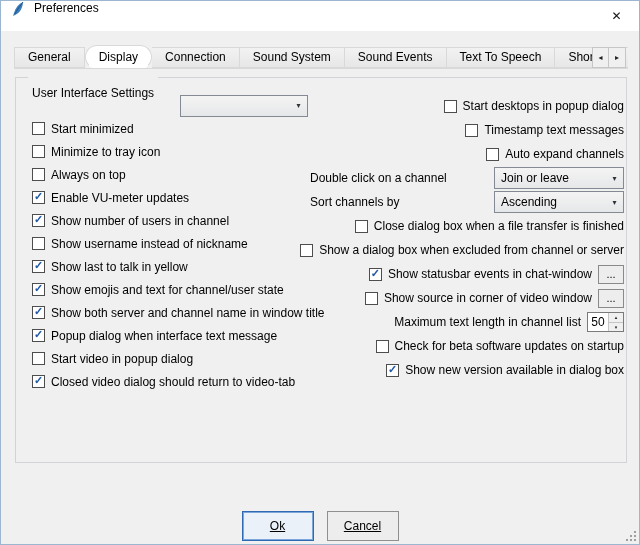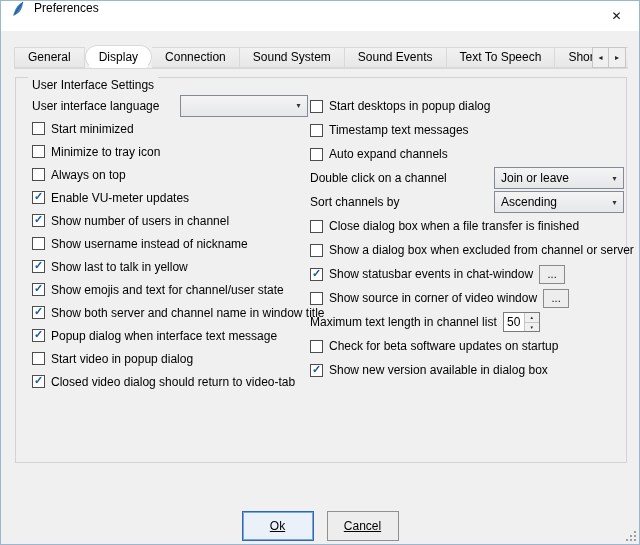--- a/index.html
+++ b/index.html
@@ -26,25 +26,25 @@
   .tab.selected { height:24px; line-height:22px; background:#fff; border-bottom:1px solid #fff;
     margin-bottom:-1px; border-left:1px solid #d9d9d9;border-radius:12px; }
   .tab-scroll { position:absolute; right:13px; top:46px; display:flex; }
   .tab-arrow { box-sizing:border-box; width:17px; height:21px; background:#f0f0f0;
     border:1px solid #c6c6c6; border-left:none; display:flex; align-items:center;
     justify-content:center; font-size:8px; color:#222; }
   .tab-arrow:first-child { border-left:1px solid #c6c6c6; }
   
   .groupbox { position:absolute; left:14px; top:76px; width:612px; height:386px;
     box-sizing:border-box; border:1px solid #d2d2d7; }
-  .legend { position:absolute; top:-8px; left:12px; background:#f0f0f0; padding:8px 4px; }
+  .legend { position:absolute; top:-8px; left:12px; background:#f0f0f0; padding:16px 4px; }
   .col-left  { position:absolute; left:16px;  top:16px; width:276px; }
   .col-right { position:absolute; left:294px; top:16px; width:314px; }
   .row { display:flex; align-items:center; height:23px; white-space:nowrap; }
-  .col-right .row { height:24px; }
+  .col-right .row { height:24px;justify-content:flex-end; }
   
   .cb { box-sizing:border-box; width:13px; height:13px; flex:0 0 13px; border:1px solid #4d4d4d;
     background:#fff; position:relative; margin-right:6px; }
   .cb[data-checked="true"]::after { content:"✓"; position:absolute; left:0; top:-2px;
     width:11px; text-align:center; font-size:11px; font-weight:bold; color:#2057a7; }
   
   .combo { box-sizing:border-box; height:22px; display:flex; align-items:center;
     border:1px solid #848a93; background:linear-gradient(#f4f4f4,#e6e7e9); padding-left:6px; }
   .combo .arrow { margin-left:auto; width:17px; text-align:center; font-size:8px; color:#30343a; }
   .combo.lang { width:128px; margin-left:auto; }
@@ -105,21 +105,20 @@
   <div class="tab-scroll">
     <span class="tab-arrow">◂</span>
     <span class="tab-arrow">▸</span>
   </div>
 
   <div class="groupbox">
     <span class="legend">User Interface Settings</span>
 
     <div class="col-left">
       <div class="row">
-        <span>User interface language</span>
         <span class="combo lang">
           <span></span>
           <span class="arrow">▾</span>
         </span>
       </div>
 
       <div class="row">
         <span class="cb" data-checked="false"></span>
         <span>Start minimized</span>
       </div>

